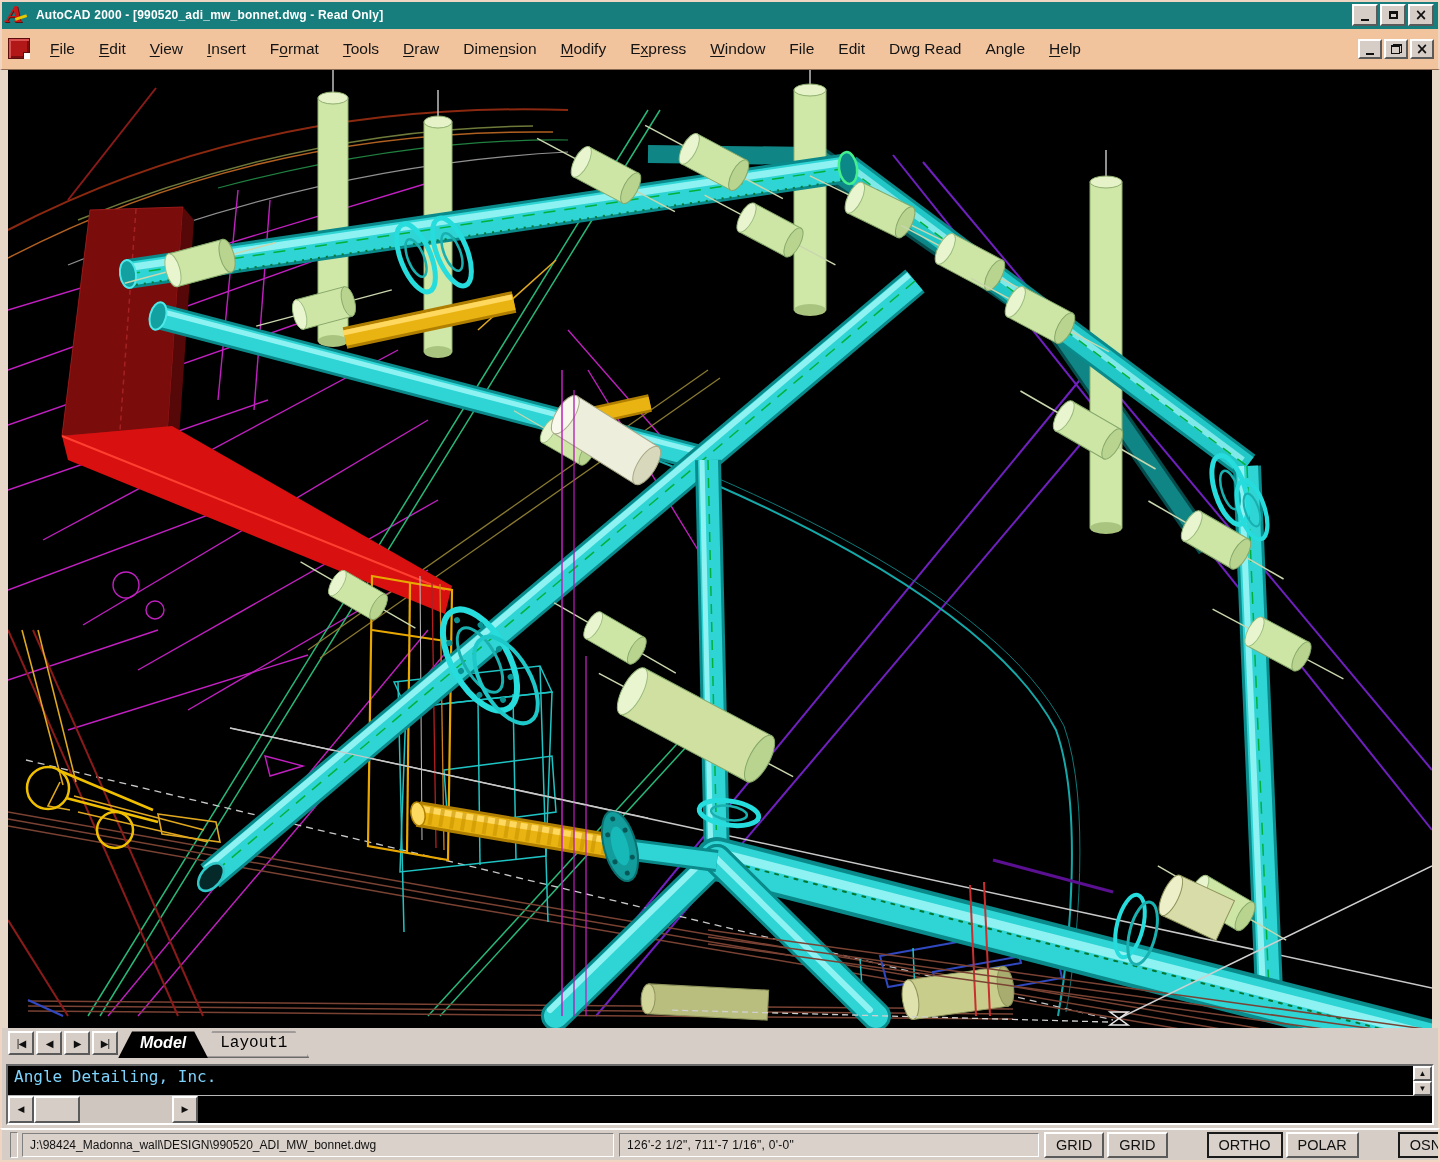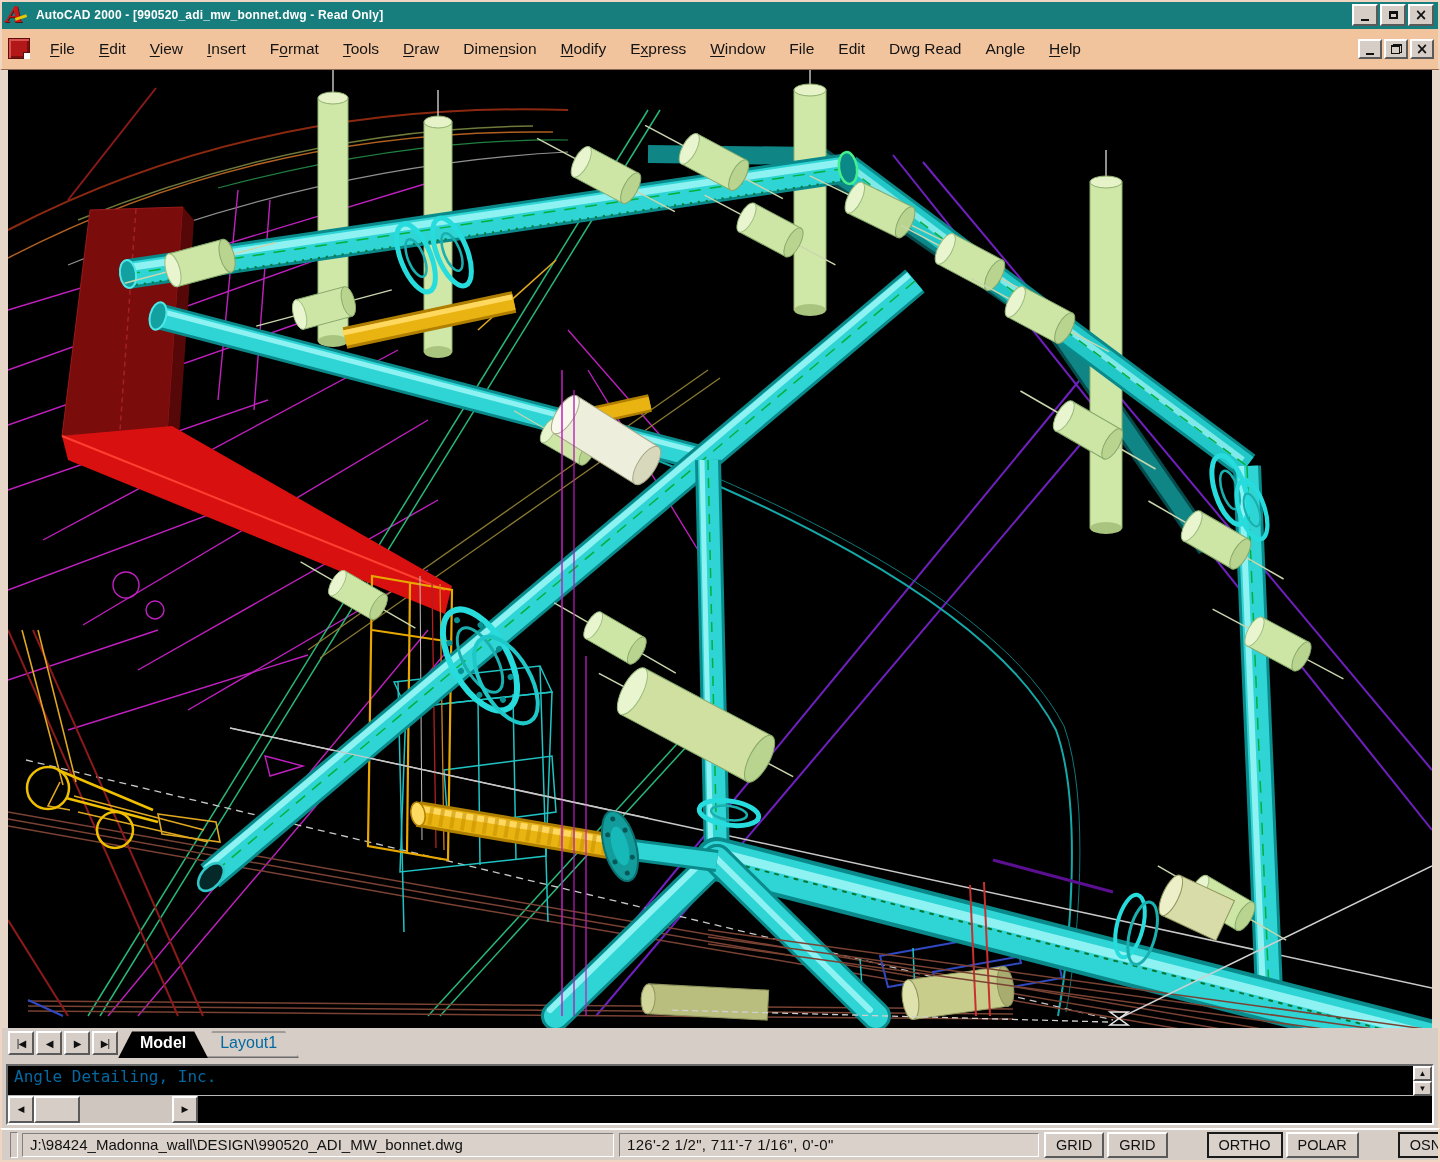--- a/index.html
+++ b/index.html
@@ -66,30 +66,30 @@
   .tabbar{height:34px;background:#D6CDC6;display:flex;align-items:flex-start;
     border-left:2px solid #EFD5C2;border-right:2px solid #EFD5C2;box-sizing:border-box;padding:3px 2px 0 6px;}
   .tab-nav{display:flex;gap:2px;margin-right:10px;}
   .tnav{width:26px;height:24px;background:#D6CDC6;font-size:10px;color:#101010;
     border-top:2px solid #FFF;border-left:2px solid #FFF;border-right:2px solid #5A5A5A;border-bottom:2px solid #5A5A5A;
     box-sizing:border-box;display:flex;align-items:center;justify-content:center;letter-spacing:-1px;}
   .tabs{display:flex;align-items:flex-start;}
   .tab{height:27px;padding:3px 22px 0 22px;font-size:16px;box-sizing:border-box;
     clip-path:polygon(14px 0, calc(100% - 14px) 0, 100% 100%, 0 100%);
     margin-left:-10px;}
-  .tab.active{background:#000;color:#FFF;font-weight:bold;z-index:2;position:relative;}
-  .tab.inactive{background:#D6CDC6;color:#0369a1;box-shadow:inset 0 0 0 1.5px #6a6a6a;}
+  .tab.active{background:#000;color:#FFF;font-weight:bold;z-index:2;position:relative;font-style:italic;}
+  .tab.inactive{background:#D6CDC6;color:#000000;box-shadow:inset 0 0 0 1.5px #6a6a6a;font-family:Liberation Mono, monospace;}
 
   
   .cmdwin{height:70px;background:#D6CDC6;border-left:2px solid #EFD5C2;border-right:2px solid #EFD5C2;
     box-sizing:border-box;padding:3px 4px;display:flex;flex-direction:column;}
   .cmd-inner{flex:1;display:flex;flex-direction:column;border:2px solid;
     border-color:#6a6a6a #FFFFFF #FFFFFF #6a6a6a;background:#000;}
   .cmd-history-row{flex:1;display:flex;}
-  .cmd-history{flex:1;color:#0369a1;font-family:"DejaVu Sans Mono", monospace;font-size:16px;
+  .cmd-history{flex:1;color:#7dd3fc;font-family:"DejaVu Sans Mono", monospace;font-size:16px;
     padding:1px 6px 0 6px;border-bottom:1px solid #B8B8B8;white-space:pre;}
   .vscroll{width:19px;display:flex;flex-direction:column;background:#D6CDC6;}
   .sbtn{flex:1;background:#D6CDC6;border-top:2px solid #FFF;border-left:2px solid #FFF;
     border-right:2px solid #5A5A5A;border-bottom:2px solid #5A5A5A;box-sizing:border-box;
     font-size:8px;display:flex;align-items:center;justify-content:center;color:#101010;}
   .cmd-input-row{height:27px;display:flex;}
   .cmd-input{flex:1;color:#ECECEC;font-family:"DejaVu Sans Mono", monospace;font-size:16px;padding:3px 6px;white-space:pre;}
   .hscroll{width:190px;background:#CFC6BF;display:flex;}
   .hbtn{width:26px;background:#D6CDC6;border-top:2px solid #FFF;border-left:2px solid #FFF;
     border-right:2px solid #5A5A5A;border-bottom:2px solid #5A5A5A;box-sizing:border-box;
@@ -98,21 +98,21 @@
     border-right:2px solid #5A5A5A;border-bottom:2px solid #5A5A5A;box-sizing:border-box;}
   .hfill{flex:1;}
 
   
   .statusbar{height:36px;background:#D6CDC6;border-top:2px solid #FFFFFF;
     border-left:2px solid #EFD5C2;border-right:2px solid #EFD5C2;border-bottom:2px solid #EFD5C2;
     box-sizing:border-box;display:flex;align-items:center;padding:0 0 0 8px;
     white-space:nowrap;overflow:hidden;}
   .grip{width:6px;height:24px;border:1px solid;border-color:#808080 #FFF #FFF #808080;margin-right:4px;flex:0 0 auto;}
   .spanel{height:24px;box-sizing:border-box;border:1px solid;border-color:#808080 #FFFFFF #FFFFFF #808080;
-    background:#D9D1CA;font-size:15px;color:#111;display:flex;align-items:center;padding:0 7px;
+    background:#D9D1CA;font-size:12px;color:#111;display:flex;align-items:center;padding:0 7px;
     margin-right:5px;flex:0 0 auto;overflow:hidden;}
   .path-panel{width:592px;}
   .coord-panel{width:420px;letter-spacing:.3px;}
   .toggle{height:26px;box-sizing:border-box;font-size:14.5px;color:#111;
     display:inline-flex;align-items:center;padding:0 10px;margin-right:3px;flex:0 0 auto;
     background:#D6CDC6;
     border-top:2px solid #FFF;border-left:2px solid #FFF;border-right:2px solid #5A5A5A;border-bottom:2px solid #5A5A5A;}
   .toggle.pressed{
     border:2px solid #1a1a1a;background:#D9D1CA;margin-left:36px;
   }

